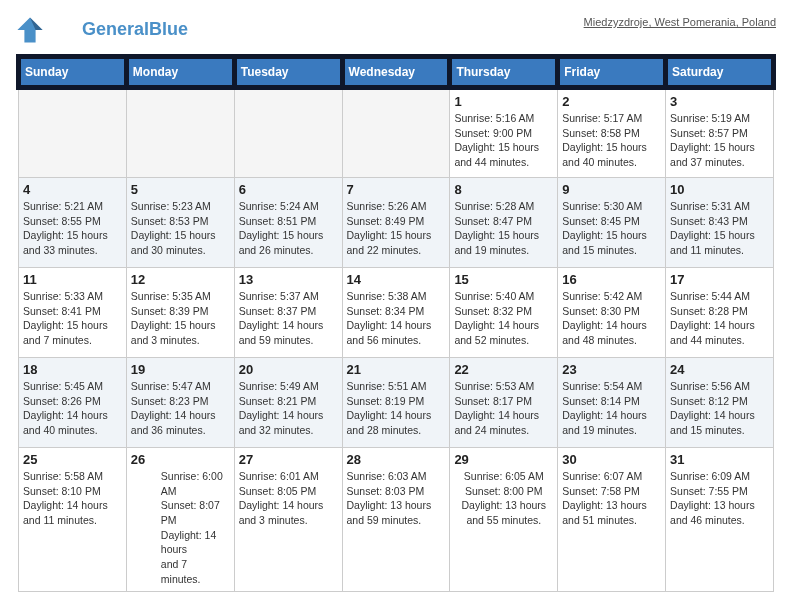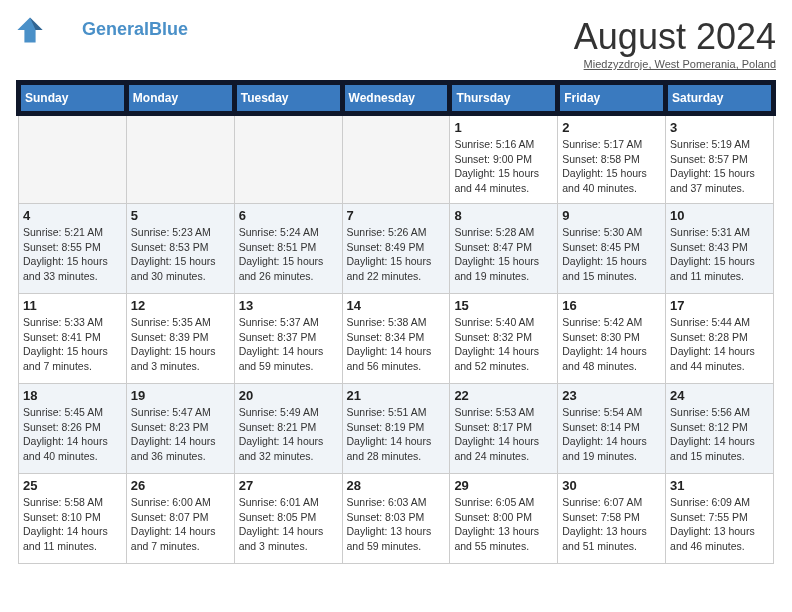--- a/index.html
+++ b/index.html
@@ -94,21 +94,20 @@
   <div class="logo">
     <svg class="logo-icon" viewBox="0 0 40 40">
       <polygon points="20,2 38,20 28,20 28,38 12,38 12,20 2,20" fill="#4a90c8"></polygon>
       <polygon points="20,2 38,20 28,20" fill="#1a3a5c" opacity="0.5"></polygon>
     </svg>
     <div class="logo-text">
       <div><span>General</span><span style="color:#4a90c8">Blue</span></div>
     </div>
   </div>
   <div class="title-block">
-    <div class="month-title">August 2024</div>
     <div class="subtitle">Miedzyzdroje, West Pomerania, Poland</div>
   </div>
 </div>
 
 <table>
   <thead>
     <tr>
     <th>Sunday</th>
         <th>Monday</th>
         <th>Tuesday</th>
@@ -302,42 +301,42 @@
       <tr>
         <td>
           <div class="day-num">25</div>
           <div class="day-info" style="white-space: pre-line;">Sunrise: 5:58 AM
 Sunset: 8:10 PM
 Daylight: 14 hours
 and 11 minutes.</div>
         </td>
         <td>
           <div class="day-num">26</div>
-          <div class="day-info" style="white-space: pre-line;">Sunrise: 6:00 AM
+          <div class="day-info" style="white-space: pre-line; margin-left: 30px;">Sunrise: 6:00 AM
 Sunset: 8:07 PM
 Daylight: 14 hours
 and 7 minutes.</div>
         </td>
         <td>
           <div class="day-num">27</div>
           <div class="day-info" style="white-space: pre-line;">Sunrise: 6:01 AM
 Sunset: 8:05 PM
 Daylight: 14 hours
 and 3 minutes.</div>
         </td>
         <td>
           <div class="day-num">28</div>
           <div class="day-info" style="white-space: pre-line;">Sunrise: 6:03 AM
 Sunset: 8:03 PM
 Daylight: 13 hours
 and 59 minutes.</div>
         </td>
         <td>
           <div class="day-num">29</div>
-          <div class="day-info" style="white-space: pre-line;">Sunrise: 6:05 AM
+          <div class="day-info" style="white-space: pre-line; text-align: center;">Sunrise: 6:05 AM
 Sunset: 8:00 PM
 Daylight: 13 hours
 and 55 minutes.</div>
         </td>
         <td>
           <div class="day-num">30</div>
           <div class="day-info" style="white-space: pre-line;">Sunrise: 6:07 AM
 Sunset: 7:58 PM
 Daylight: 13 hours
 and 51 minutes.</div>

